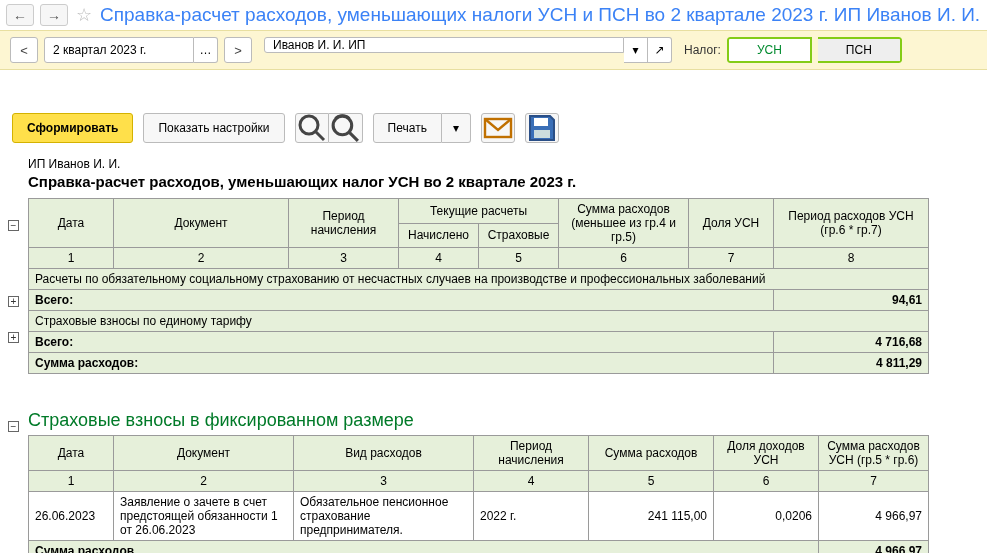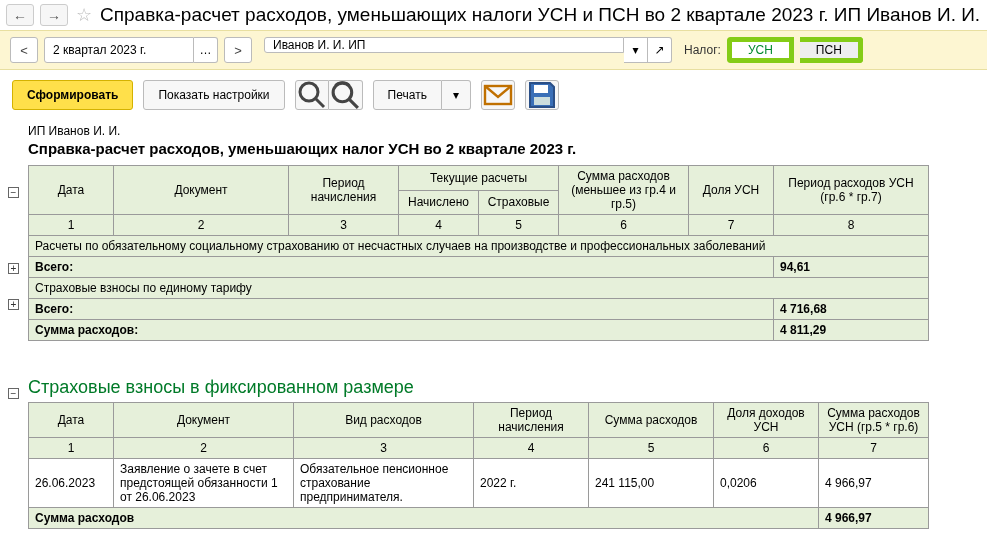--- a/index.html
+++ b/index.html
@@ -23,21 +23,21 @@
     width: 28px; height: 22px;
     border: 1px solid #ccc;
     background: #f6f6f6;
     border-radius: 3px;
     display:flex;align-items:center;justify-content:center;
     font-size: 14px;
     color:#555;
     cursor: pointer;
   }
   .star-icon { width:20px;height:20px;display:flex;align-items:center;justify-content:center;font-size:18px;color:#bbb; }
-  .title { font-size: 19px; color:#000000; white-space:nowrap; overflow:hidden; }
+  .title { font-size: 19px; color:#3b82f6; white-space:nowrap; overflow:hidden; }
   .filterbar {
     display:flex;
     align-items:center;
     gap:6px;
     padding:6px 10px;
     background:#fdf6d2;
     border-top:1px solid #e8dfa0;
     border-bottom:1px solid #e8dfa0;
   }
   .smallbtn {
@@ -83,33 +83,34 @@
     cursor:pointer;
   }
   .org-ext{border-radius:0 3px 3px 0;}
   .tax-label{margin-left:6px;color:#333;}
   .seg {
     display:flex;
     border-radius:3px;
     overflow:hidden;
   }
   .seg button{
-    height:26px;padding:0 16px;
-    border:5px solid #84cc16;
+    height:26px;padding:0 28px;
+    border:2px solid #84cc16;
     background:#eee;
     cursor:pointer;
     font-size:12px;
   }
   .seg button:first-child{border-radius:3px 0 0 3px;}
   .seg button:last-child{border-radius:0 3px 3px 0;border-left:none;margin-left:6px;}
   .seg .active{background:#fff;color:#008a2e;}
   .toolbar{
     display:flex;align-items:center;gap:10px;
     padding:10px 12px;
     background:#fff;
+    margin-top:33px;
   }
   .btn{
     height:30px;
     border:1px solid #bbb;
     border-radius:3px;
     background:#f7f7f7;
     padding:0 14px;
     display:flex;align-items:center;justify-content:center;
     cursor:pointer;
     font-size:12px;
@@ -153,21 +154,21 @@
     padding:3px 6px;
     font-size:12px;
     vertical-align:middle;
   }
   table.grid th{
     background:#e6f0da;
     font-weight:normal;
     text-align:center;
   }
   .shade{background:#e6f0da;}
-  .num{}
+  .num{text-align:right;}
   .bold{font-weight:bold;}
   .spacer{height:30px;}
   col.c-date{width:85px;}
   col.c-doc{width:175px;}
   col.c-period{width:110px;}
   col.c-tek1{width:80px;}
   col.c-tek2{width:80px;}
   col.c-sum{width:130px;}
   col.c-share{width:85px;}
   col.c-usn{width:155px;}

